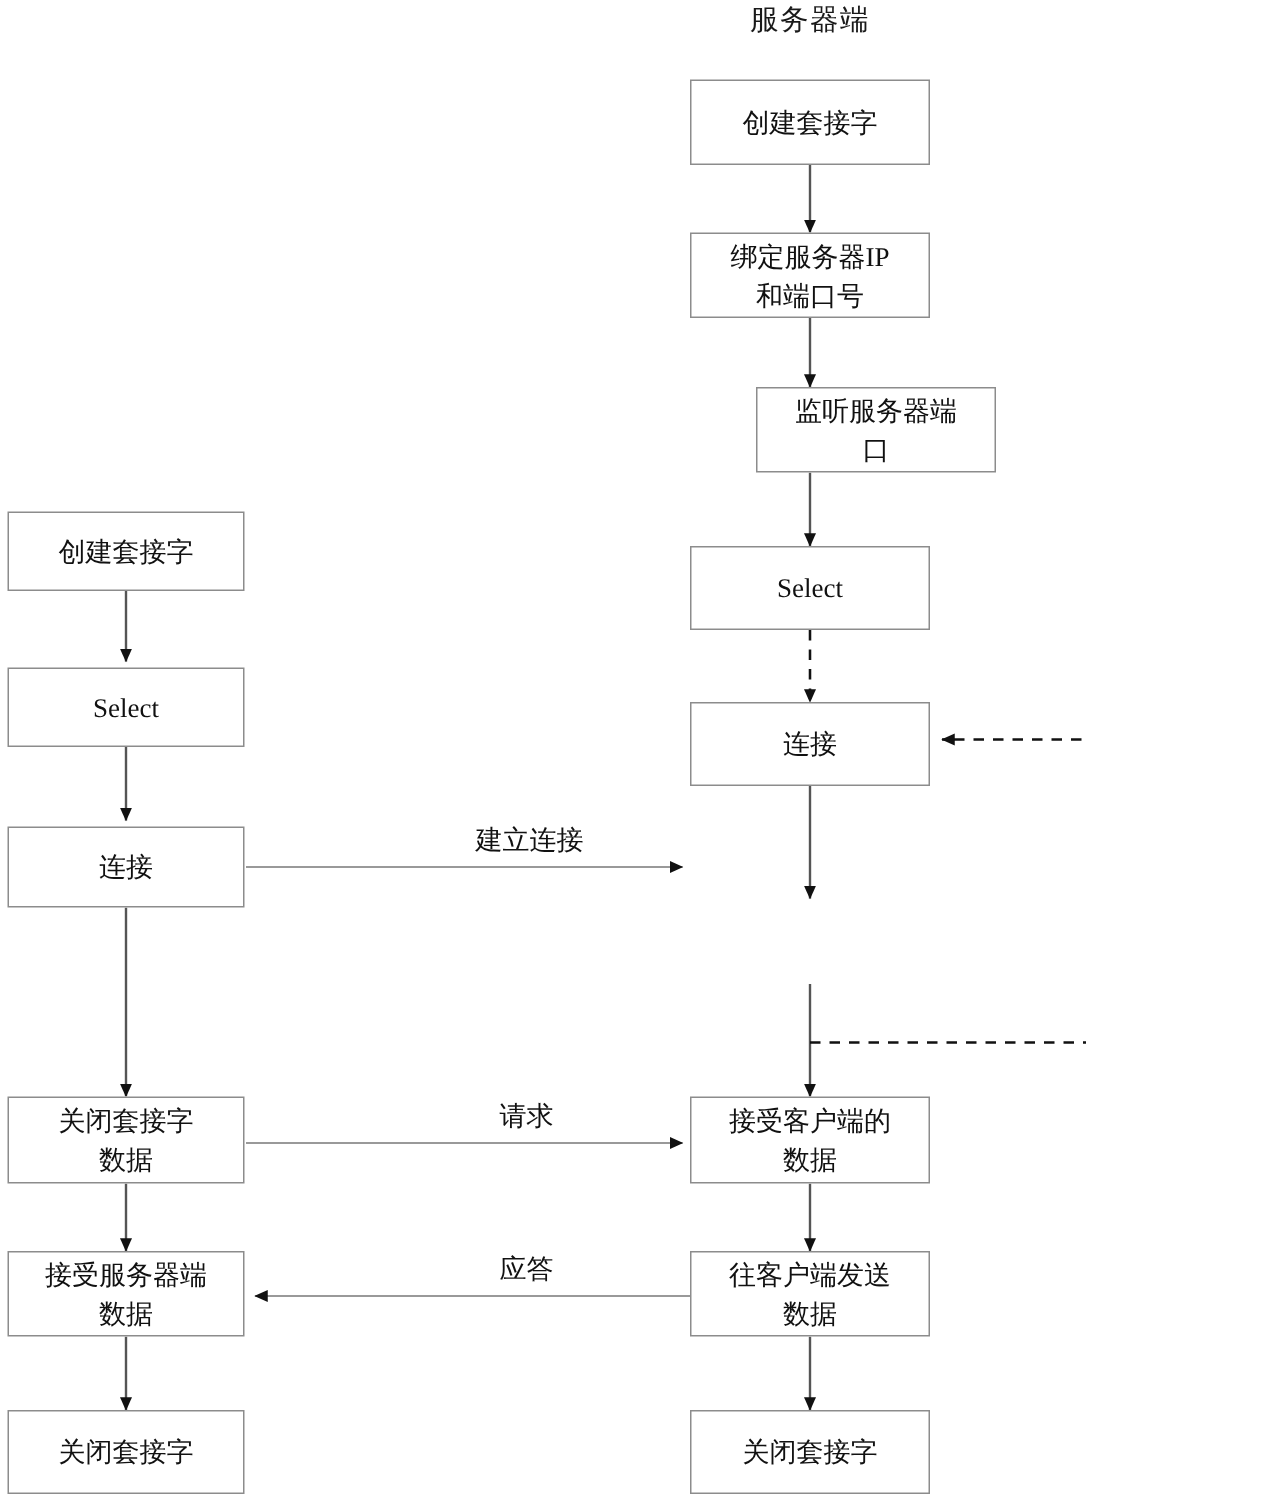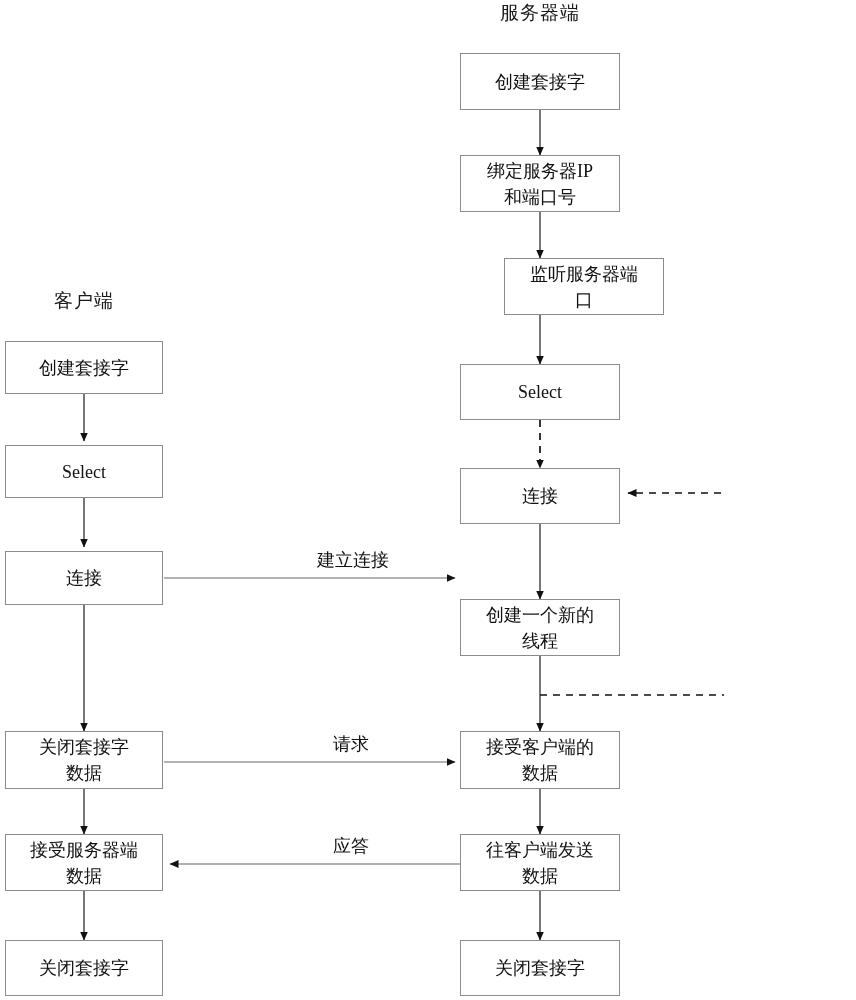--- a/index.html
+++ b/index.html
@@ -95,31 +95,28 @@
 
     <line x1="164" y1="578" x2="455" y2="578" stroke="#999999" stroke-width="1.4" marker-end="url(#arrowlight)"></line>
     <line x1="164" y1="762" x2="455" y2="762" stroke="#999999" stroke-width="1.4" marker-end="url(#arrowlight)"></line>
     <line x1="460" y1="864" x2="170" y2="864" stroke="#999999" stroke-width="1.4" marker-end="url(#arrowlight)"></line>
 
     <path d="M743,523 L743,493 L628,493" fill="none" stroke="#111111" stroke-width="1.7" stroke-dasharray="7,6" marker-end="url(#arrow)"></path>
     <path d="M540,695 L743,695 L743,636" fill="none" stroke="#111111" stroke-width="1.7" stroke-dasharray="7,6" marker-end="url(#arrow)"></path>
   </svg>
 
   <div class="col-title" style="left:460px; top:0px; width:160px;">服务器端</div>
-  <div class="col-title" style="left:5px; top:288px; width:158px;">客户端</div>
 
   <div class="node" style="left:460px; top:53px; width:160px; height:57px;">创建套接字</div>
   <div class="node" style="left:460px; top:155px; width:160px; height:57px; white-space:pre-line;">绑定服务器IP
 和端口号</div>
   <div class="node" style="left:460px; top:258px; width:160px; height:57px; white-space:pre-line;margin-left:44px;">监听服务器端
 口</div>
   <div class="node" style="left:460px; top:364px; width:160px; height:56px;">Select</div>
   <div class="node" style="left:460px; top:468px; width:160px; height:56px;">连接</div>
-  <div class="node" style="left:460px; top:599px; width:160px; height:57px; white-space:pre-line;">创建一个新的
-线程</div>
   <div class="node" style="left:460px; top:731px; width:160px; height:58px; white-space:pre-line;">接受客户端的
 数据</div>
   <div class="node" style="left:460px; top:834px; width:160px; height:57px; white-space:pre-line;">往客户端发送
 数据</div>
   <div class="node" style="left:460px; top:940px; width:160px; height:56px;">关闭套接字</div>
 
   <div class="node" style="left:5px; top:341px; width:158px; height:53px;">创建套接字</div>
   <div class="node" style="left:5px; top:445px; width:158px; height:53px;">Select</div>
   <div class="node" style="left:5px; top:551px; width:158px; height:54px;">连接</div>
   <div class="node" style="left:5px; top:731px; width:158px; height:58px; white-space:pre-line;">关闭套接字

